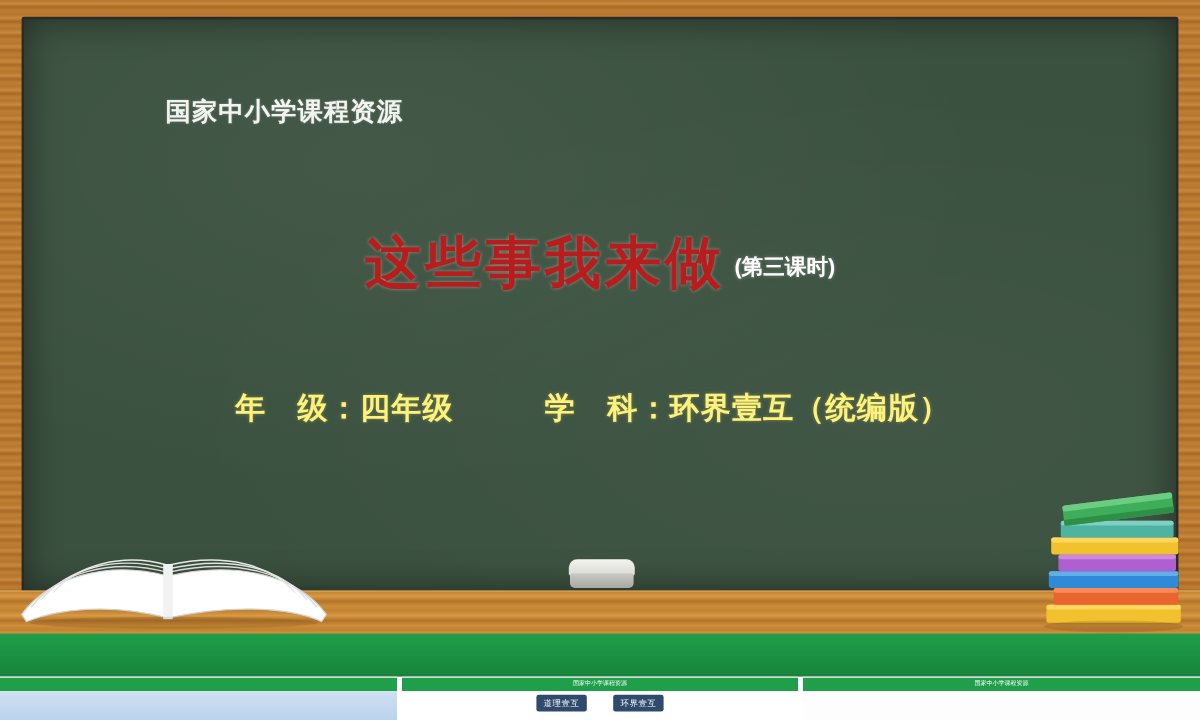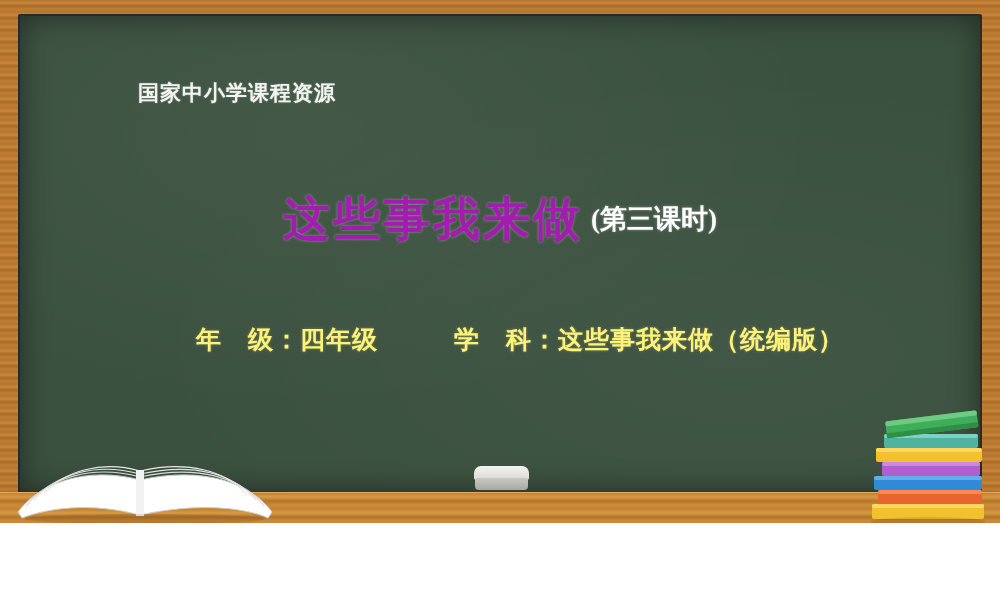--- a/index.html
+++ b/index.html
@@ -11,24 +11,23 @@
     width: 1000px;
     height: 600px;
     overflow: hidden;
     font-family: "Liberation Sans", sans-serif;
   }
 
   
   .stage {
     position: relative;
     width: 1000px;
-    height: 523px;
-    background: #ffffff;
-    overflow: hidden;
-    font-family: Liberation Serif, serif;
+    height: 600px;
+    background: #ffffff;
+    overflow: hidden;
   }
 
   
   .slide {
     position: absolute;
     left: 0;
     top: 0;
     width: 1000px;
     height: 547px;
     background: #ffffff;
@@ -145,26 +144,26 @@
     position: absolute;
     left: 0;
     top: 188px;
     width: 1000px;
     text-align: center;
     white-space: nowrap;
   }
   .title-main {
     font-size: 47px;
     font-weight: bold;
-    color: #a21caf;
+    color: #b91c1c;
     letter-spacing: 3px;
     text-shadow: 0 0 3px rgba(255,255,255,0.4);
   }
   .title-sub {
-    font-size: 27px;
+    font-size: 18px;
     font-weight: bold;
     color: #ffffff;
     letter-spacing: 0px;
     position: relative;
     top: -7px;
     margin-left: 8px;
     text-shadow: 0 0 3px rgba(255,255,255,0.35);
   }
 
   .info-block {
@@ -295,21 +294,21 @@
     </div>
 
     <div class="brand">国家中小学课程资源</div>
 
     <div class="title-row">
       <span class="title-main">这些事我来做</span><span class="title-sub">(第三课时)</span>
     </div>
 
     <div class="info-block">
       <span class="info-line">
-        <span class="info-col-a">年　级：四年级</span><span class="info-col-b">学　科：这些事我来做（统编版）</span>
+        <span class="info-col-a">年　级：四年级</span><span class="info-col-b">学　科：环界壹互（统编版）</span>
       </span>
     </div>
 
     <div class="ledge"></div>
     <div class="ledge-shadow"></div>
 
     <div class="eraser">
       <div class="top"></div>
       <div class="bottom"></div>
     </div>

